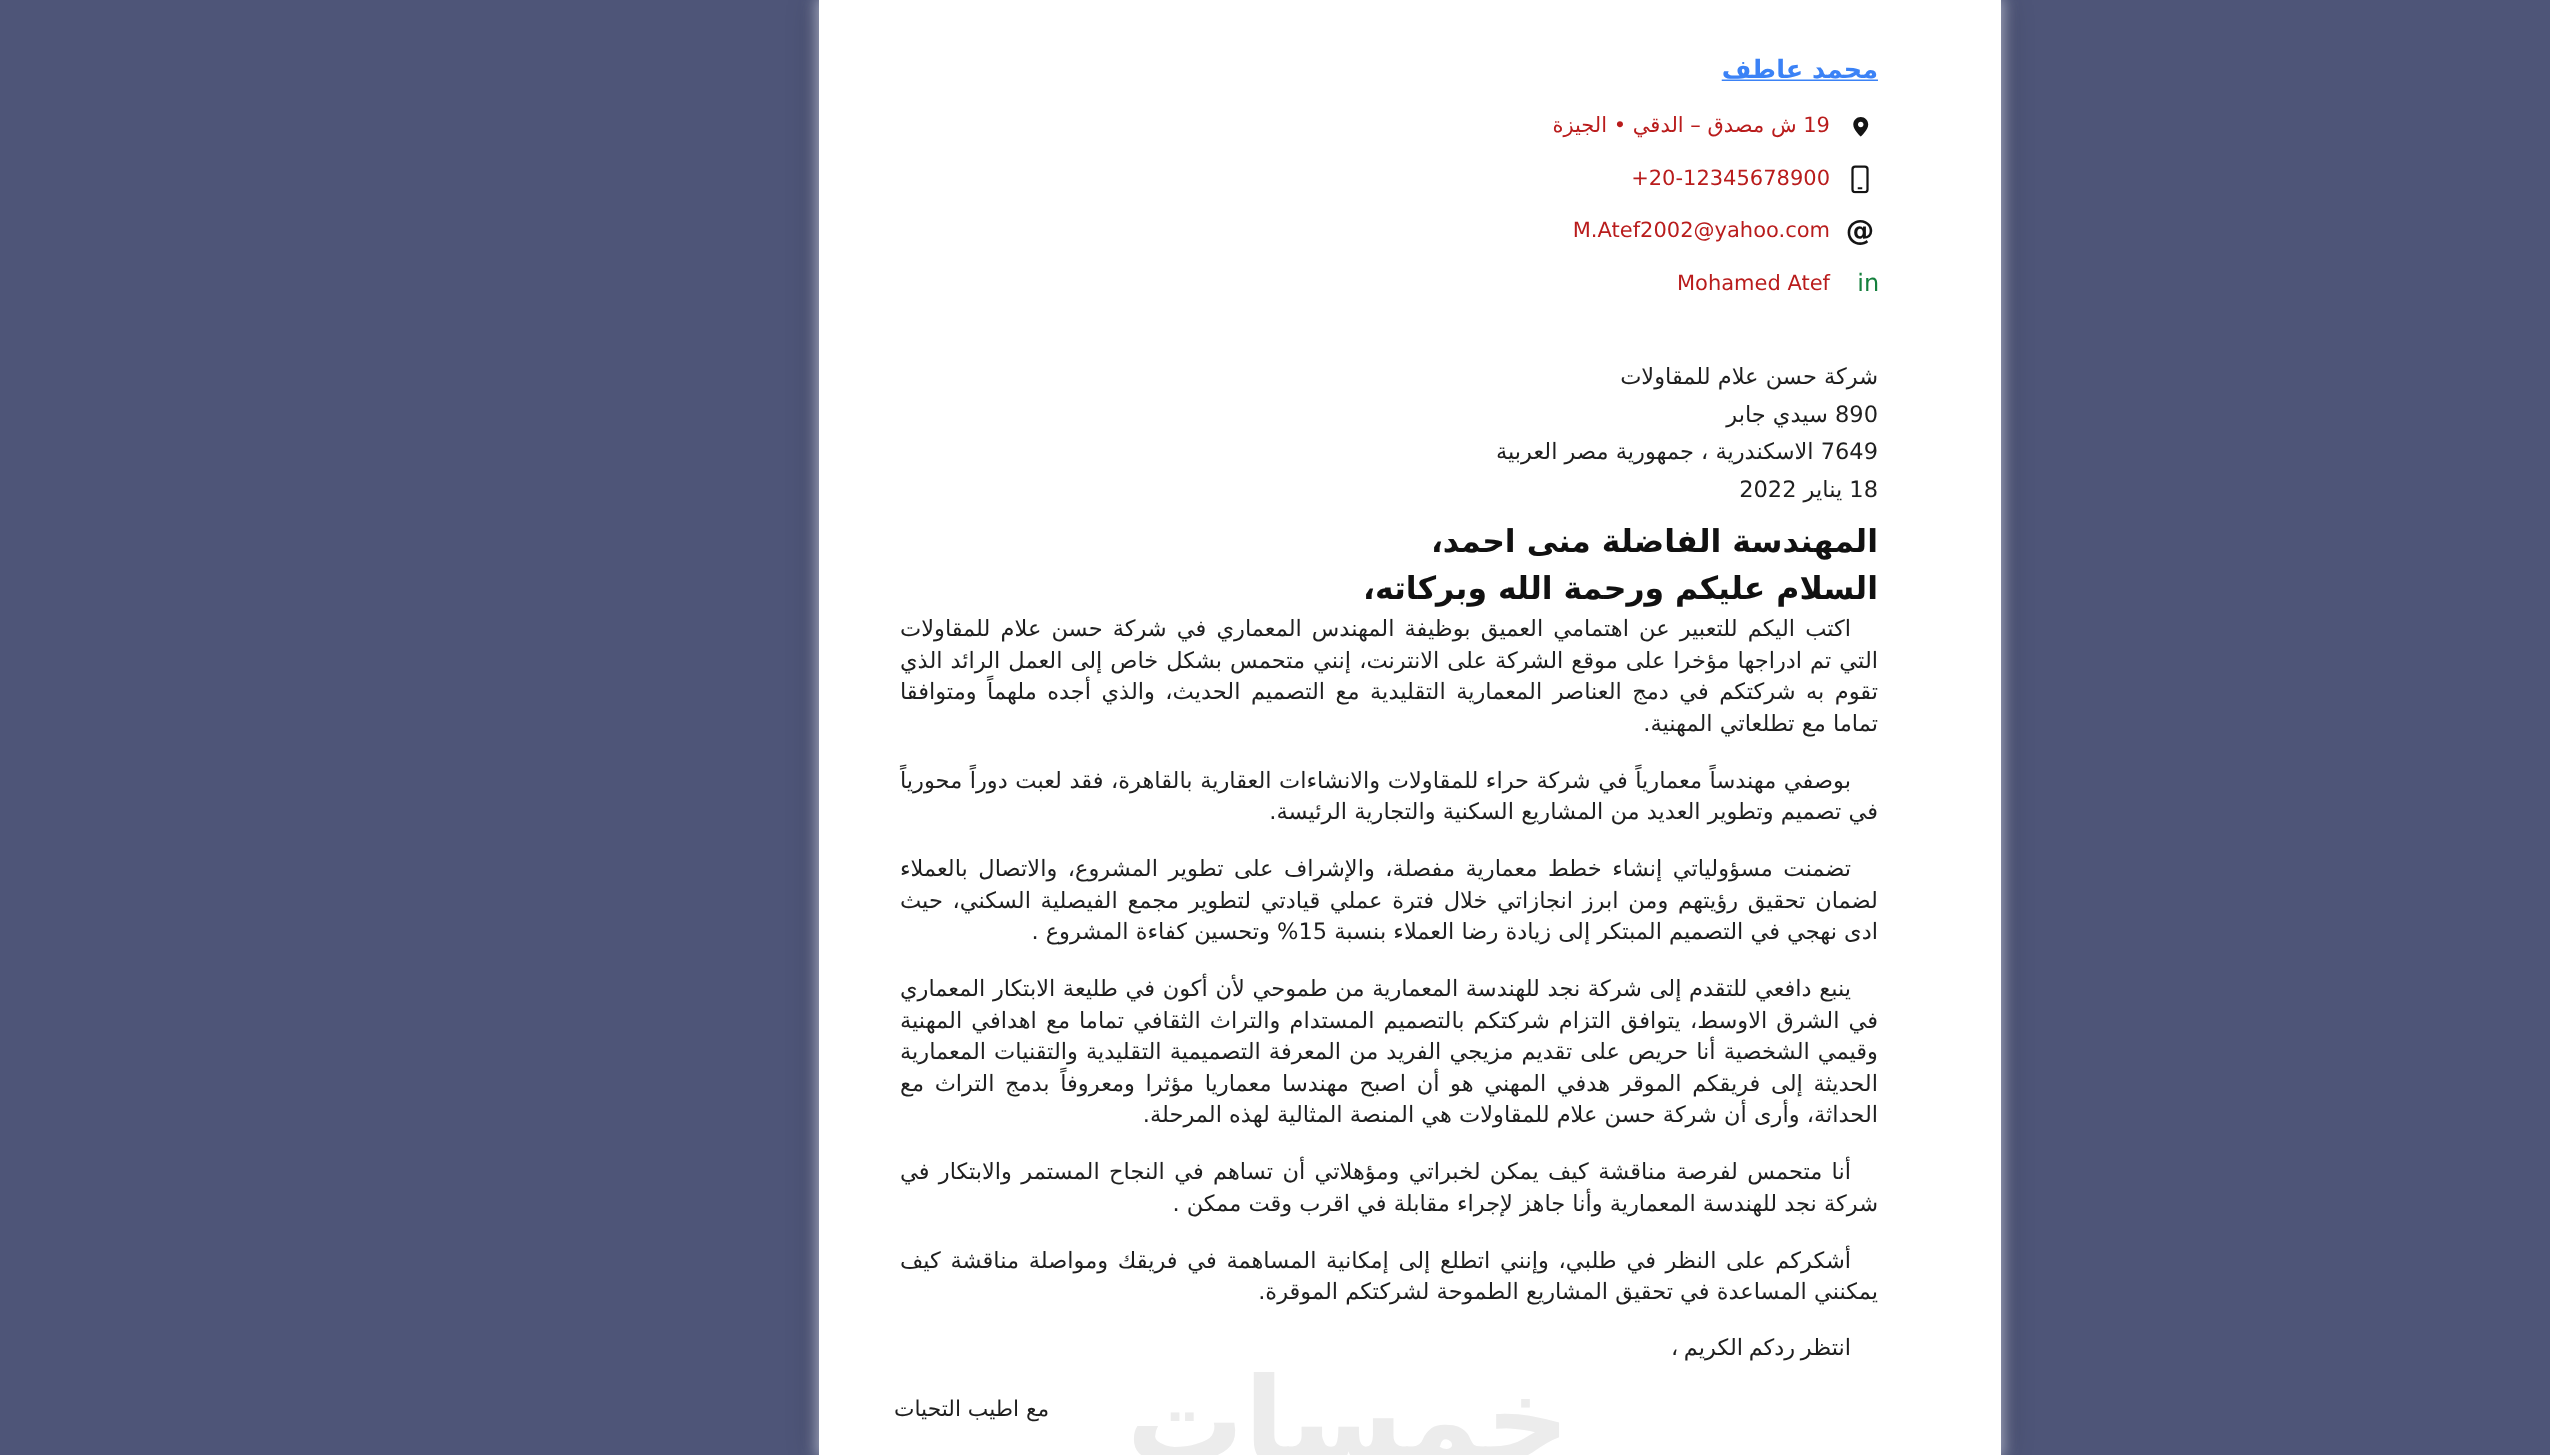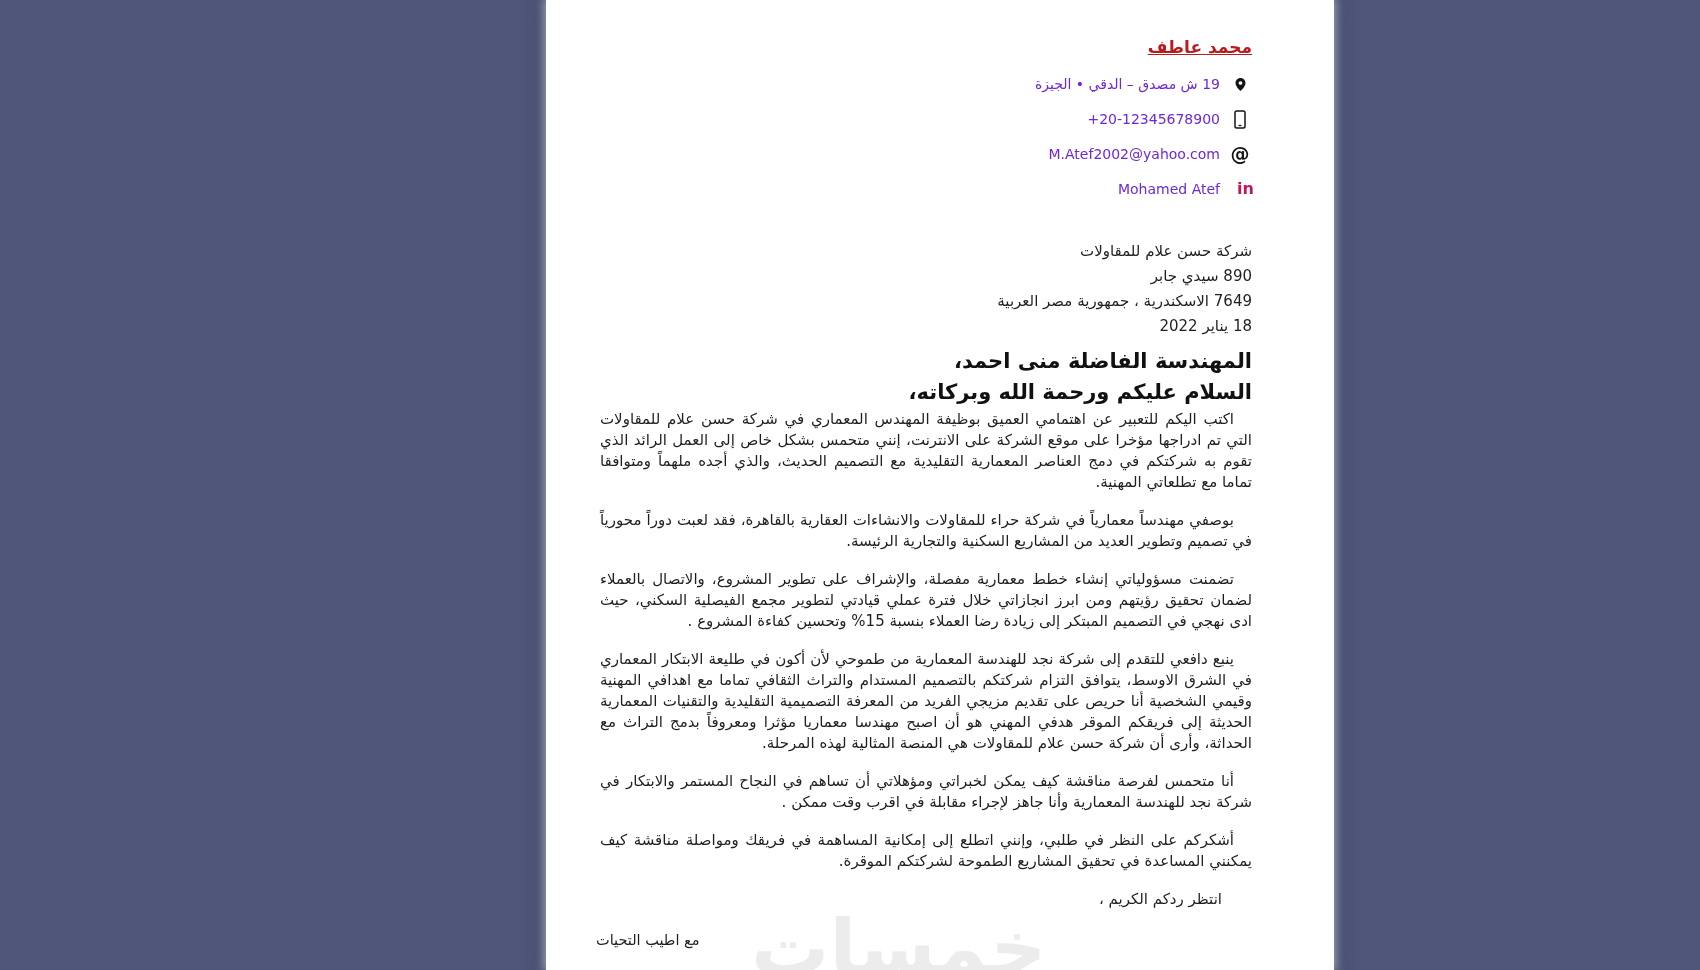--- a/index.html
+++ b/index.html
@@ -12,44 +12,44 @@
     position:absolute; left:546px; top:0; width:788px; height:970px;
     background:#ffffff; overflow:hidden;
     box-shadow:0 0 9px 2px rgba(224,228,246,0.6), 0 0 20px rgba(0,0,0,0.28);
   }
   .content {
     position:absolute; top:0; right:82px; width:656px;
     direction:rtl; z-index:1; color:#1f1f1f;
   }
   .header { padding-top:36px; text-align:right; }
   .name {
-    display:inline-block; color:#b91c1c; font-size:17px; font-weight:bold;
+    display:inline-block; color:#3b82f6; font-size:17px; font-weight:bold;
     text-decoration:underline; line-height:23px;
   }
   .contact-row {
     display:flex; align-items:center; justify-content:flex-start;
     margin-top:15px; height:20px; gap:8px;
   }
   .c-icon { width:24px; display:flex; justify-content:center; align-items:center; flex:0 0 24px; }
-  .c-text { color:#6d28d9; font-size:14px; line-height:18px; }
+  .c-text { color:#b91c1c; font-size:14px; line-height:18px; }
   .ltr { direction:ltr; unicode-bidi:embed; }
   .at-glyph { font-size:19px; font-weight:600; color:#141414; line-height:20px; }
-  .in-glyph { font-size:16px; font-weight:bold; color:#be185d; line-height:20px;padding-left:11px; }
+  .in-glyph { font-size:16px; font-weight:normal; color:#15803d; line-height:20px;padding-left:11px; }
 
   .recipient { margin-top:40px; font-size:15px; line-height:25px; }
   .sal { font-weight:bold; font-size:21px; color:#111; line-height:21px; margin:0; }
   .sal-1 { margin-top:12px; }
   .sal-2 { margin-top:10px; }
 
   .paragraphs { margin-top:6px; }
   p.body {
     margin:0 0 17px 4px; font-size:15px; line-height:21px;
     text-align:justify; text-indent:18px; color:#1f1f1f;
   }
-  .closing { margin:12px; font-size:15px; line-height:21px; text-align:right; text-indent:18px; }
+  .closing { margin:0; font-size:15px; line-height:21px; text-align:right; text-indent:18px;font-family:Liberation Serif, serif; }
   .signoff  { margin-top:20px; font-size:14.5px; line-height:20px; text-align:left; }
 
   .watermark {
     position:absolute; left:205px; top:903px; z-index:0;
     font-size:78px; font-weight:bold; letter-spacing:2px;
     color:#ececec; direction:rtl; white-space:nowrap;
   }
 </style>
 </head>
 <body>

